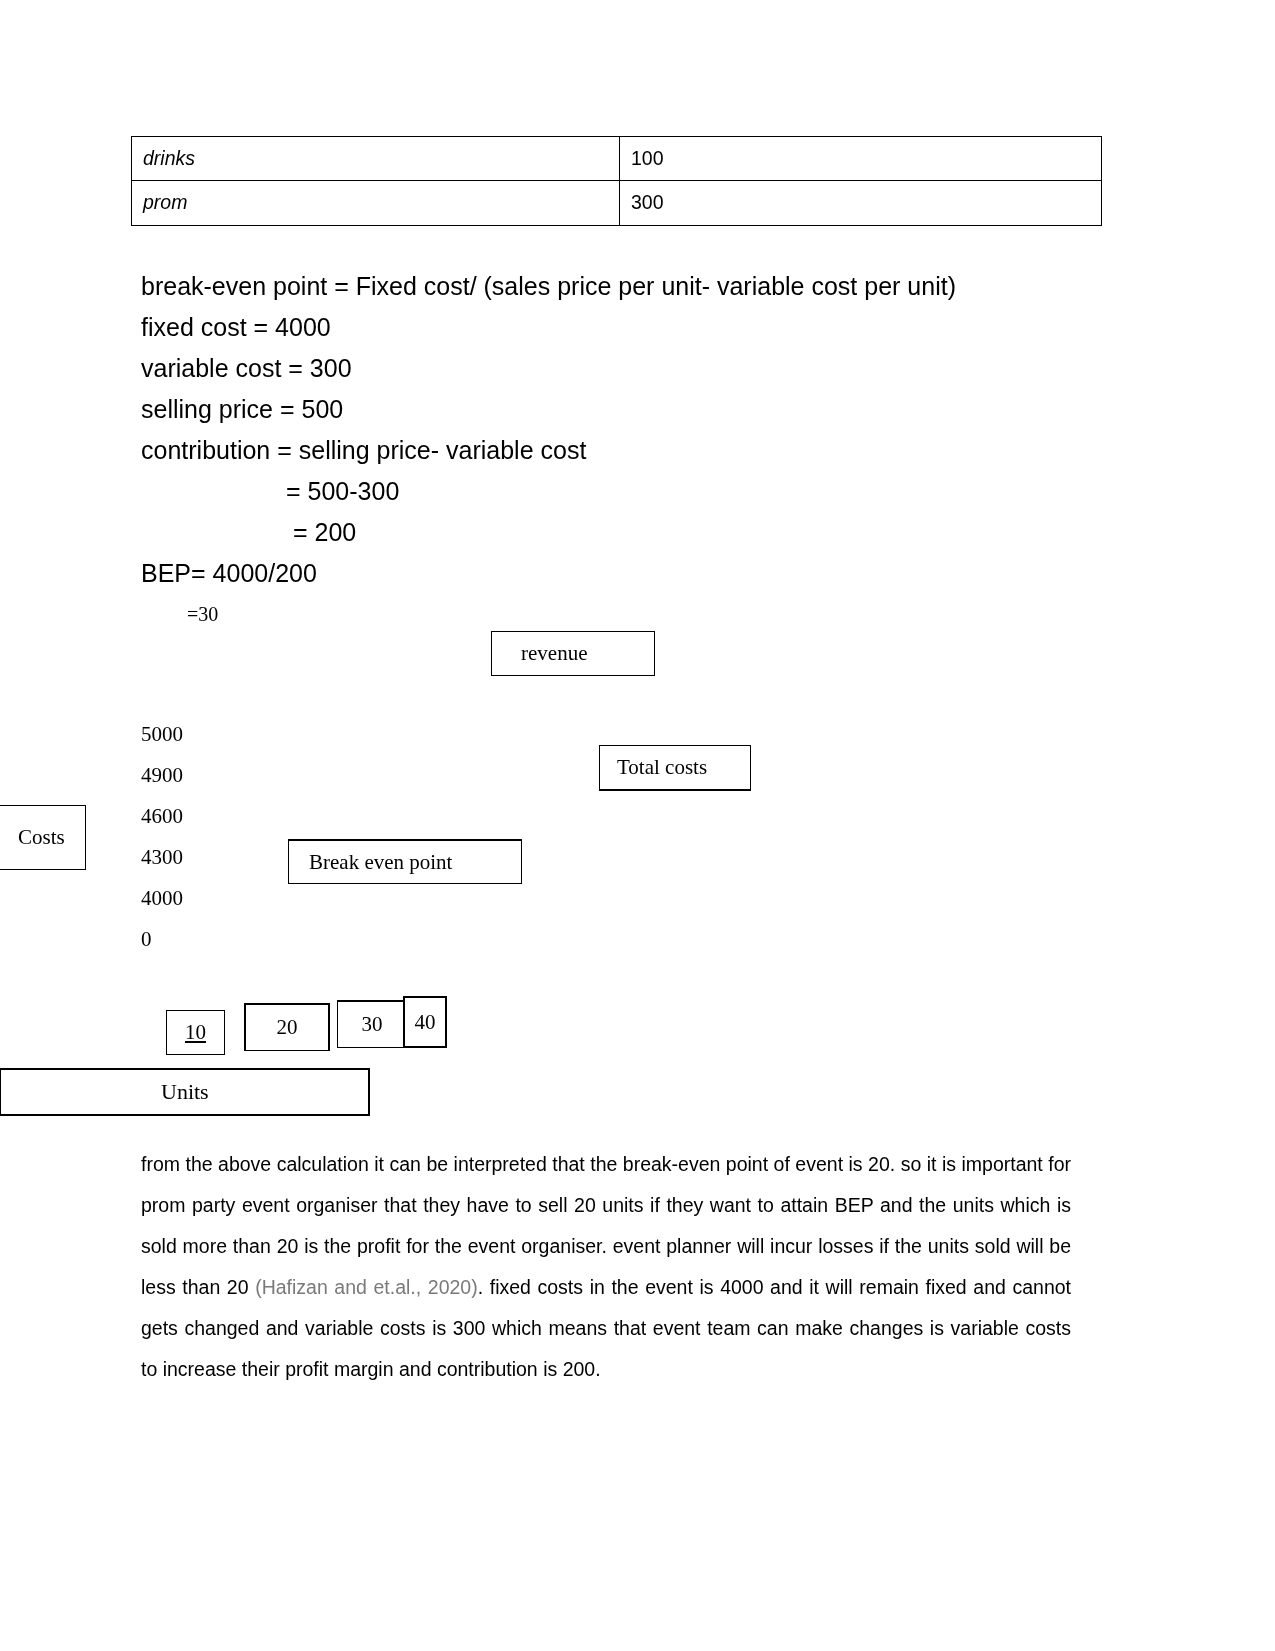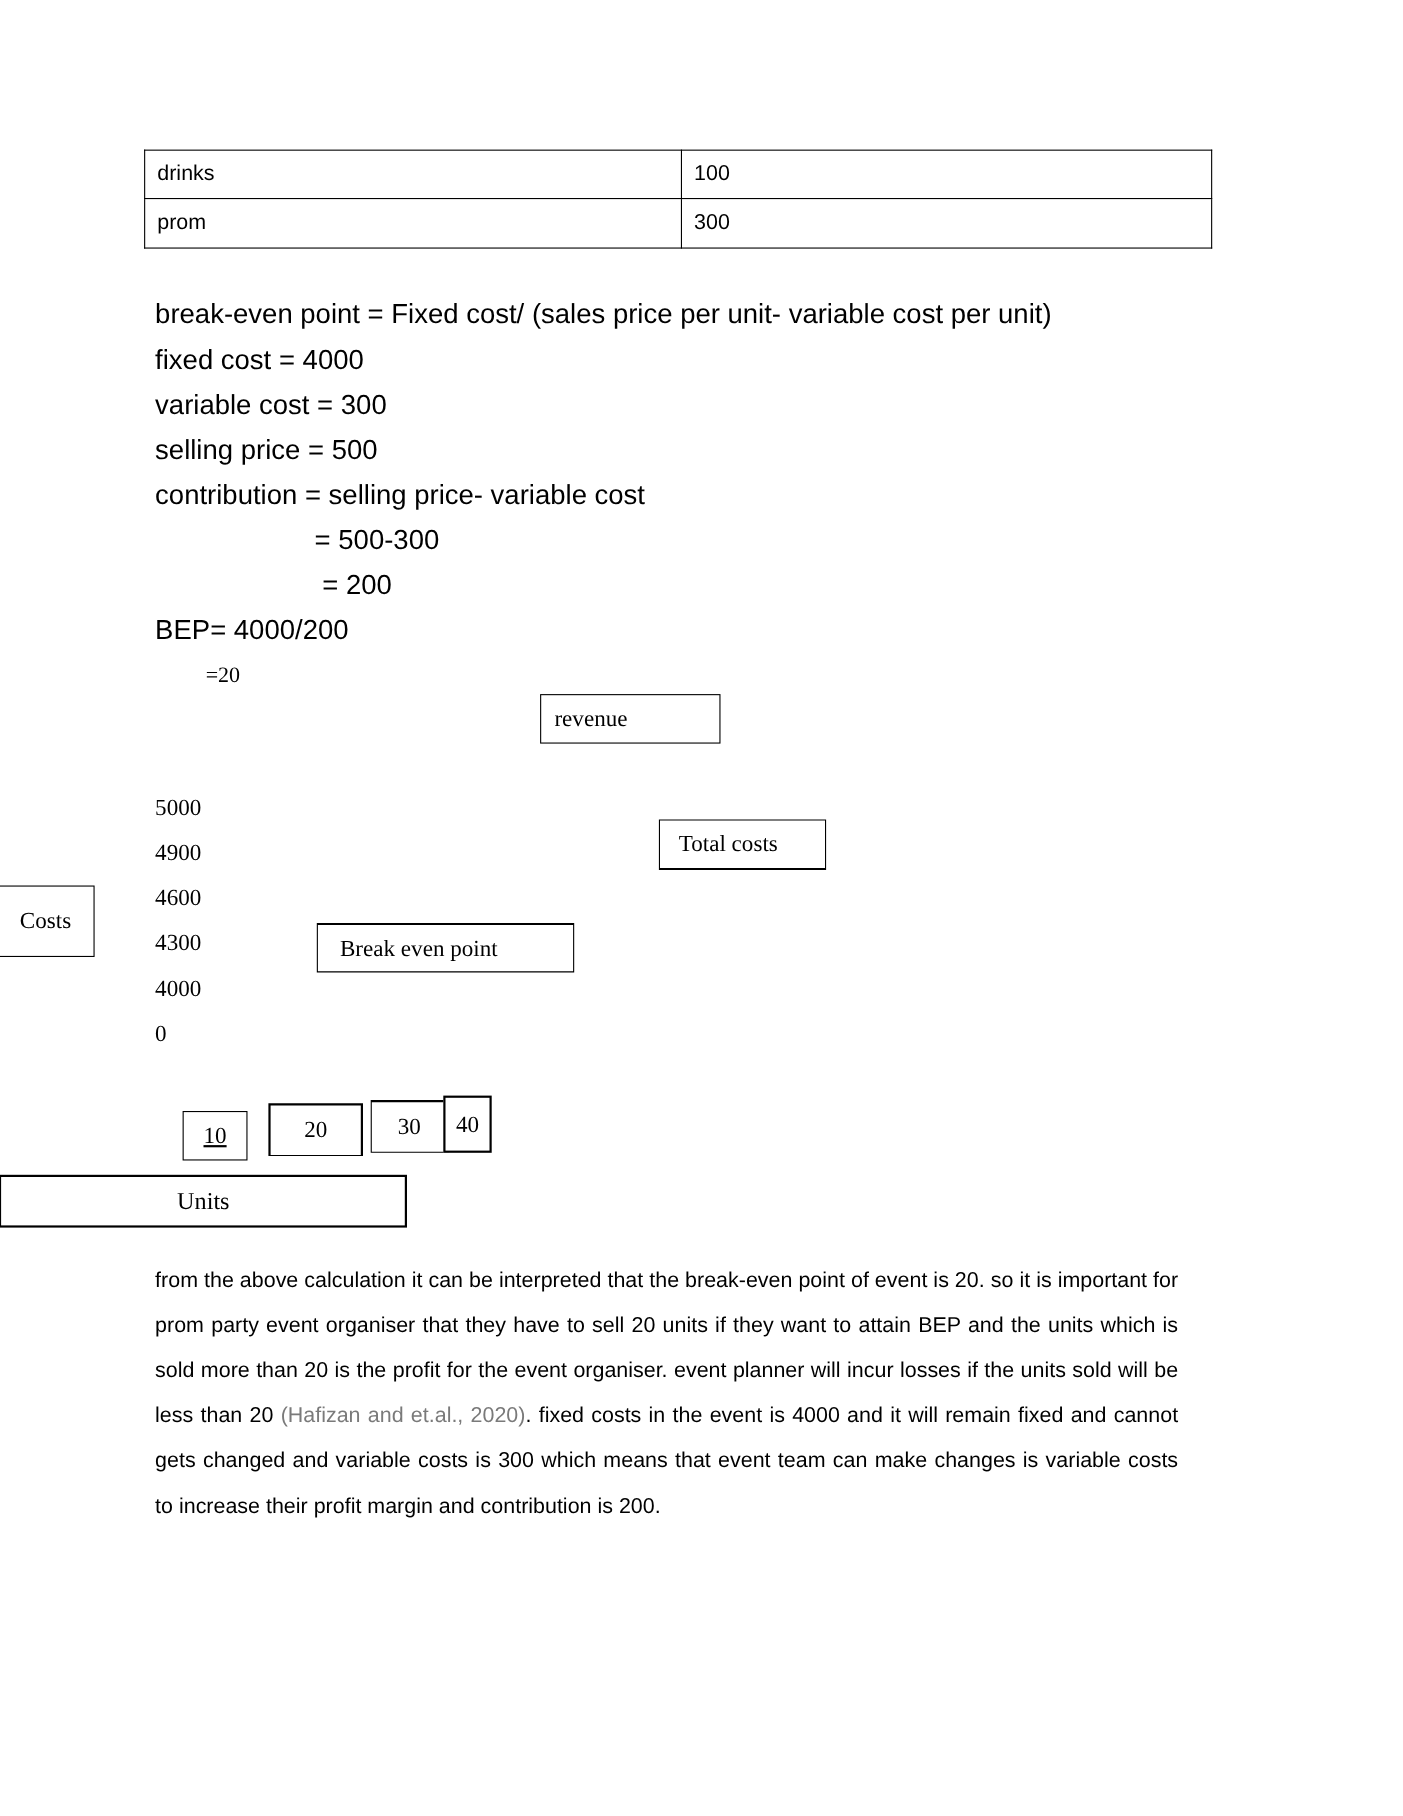--- a/index.html
+++ b/index.html
@@ -27,21 +27,21 @@
   }
   .data-table td {
     border: 1px solid #000000;
     font-family: "Liberation Sans", sans-serif;
     font-size: 19.5px;
     line-height: 1.2;
     padding: 10px 0 10px 11px;
     vertical-align: middle;
     height: 20px;
   }
-  .data-table td.c0 { width: 476px; }
+  .data-table td.c0 { width: 476px; font-style: italic; }
   .data-table td.c1 { width: 470px; }
 
   
   .calc-block {
     position: absolute;
     left: 141px;
     top: 266px;
     width: 1000px;
   }
   .calc-line {
@@ -82,21 +82,21 @@
     position: absolute;
     font-family: "Liberation Serif", serif;
     font-size: 21px;
     line-height: 1;
     color: #000000;
     white-space: nowrap;
   }
 
   #box-revenue {
     left: 491px; top: 31px; width: 164px; height: 45px;
-    padding-left: 12px;
+    padding-left: 29px;
   }
   #box-total-costs {
     left: 599px; top: 145px; width: 152px; height: 46px;
     padding-left: 17px;
     border-width: 1px 1px 2px 1px;
   }
   #box-costs {
     left: -1px; top: 205px; width: 87px; height: 65px;
     padding-left: 18px;
   }
@@ -169,21 +169,21 @@
 
 <div class="calc-block">
   <div class="calc-line">break-even point = Fixed cost/ (sales price per unit- variable cost per unit)</div>
   <div class="calc-line">fixed cost = 4000</div>
   <div class="calc-line">variable cost = 300</div>
   <div class="calc-line">selling price = 500</div>
   <div class="calc-line">contribution = selling price- variable cost</div>
   <div class="calc-line indent-1">= 500-300</div>
   <div class="calc-line indent-2">= 200</div>
   <div class="calc-line">BEP= 4000/200</div>
-  <div class="calc-line serif-small">=20</div>
+  <div class="calc-line serif-small">=30</div>
 </div>
 
 <div class="chart-area">
 
   <div class="lbl-box" id="box-revenue">
     <span>revenue</span>
   </div>
 
   <div class="lbl-box" id="box-total-costs">
     <span>Total costs</span>

